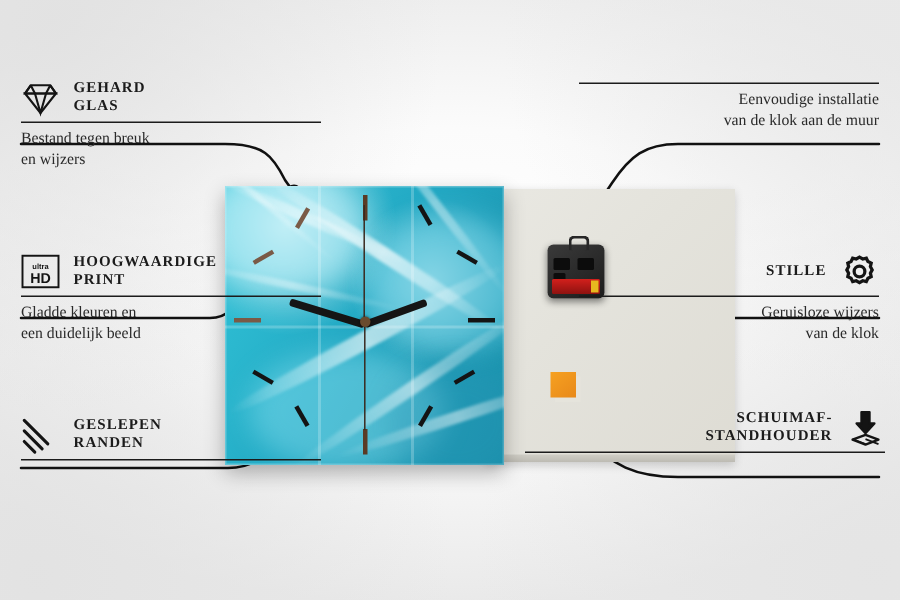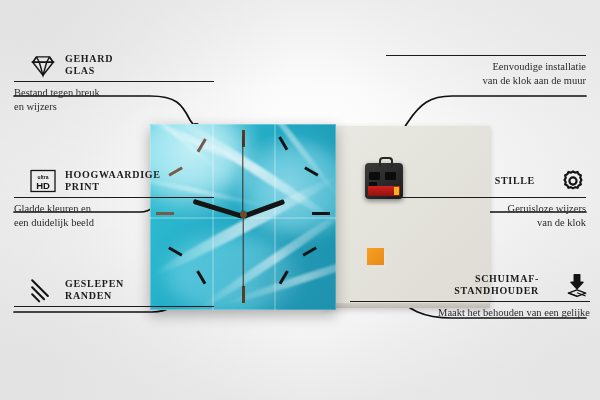--- a/index.html
+++ b/index.html
@@ -102,21 +102,21 @@
   .co-title{
     font-family:"Liberation Serif", serif;
     font-size:10px;font-weight:700;letter-spacing:.7px;
     color:#1b1b1b;line-height:1.18;text-transform:uppercase;
   }
   .co-rule{height:1.4px;background:#1b1b1b;margin:3px 0 4px;}
   .co-desc{
     font-family:"Liberation Serif", serif;
     font-size:10.5px;color:#2a2a2a;line-height:1.32;
   }
-  .co-icon{width:26px;height:26px;flex:0 0 26px;display:block;margin-left:16px;}
+  .co-icon{width:26px;height:26px;flex:0 0 26px;display:block;}
 
   
   #wires{position:absolute;inset:0;pointer-events:none;}
 </style>
 </head>
 <body>
 
 <div id="stage">
 
   <div id="vignette"></div>
@@ -293,17 +293,17 @@
       <span class="co-icon">
         <svg viewBox="0 0 24 24" width="26" height="26" fill="none" stroke="#141414" stroke-width="1.4" stroke-linejoin="round">
           <path d="M9.5 2.5h5v7h3L12 15.5 6.5 9.5h3v-7z" fill="#141414"></path>
           <path d="M12 16.5l8 3-8 3-8-3 8-3z"></path>
           <path d="M12 19.2l8 3M4 19.2l8 3" stroke-width="1.1"></path>
         </svg>
       </span>
     </div>
     <div class="co-rule"></div>
     <div class="co-desc">
-      <span>Maakt het behouden van een gelijke</span><br>
+      <br>
     </div>
   </div>
 
 </div>
 
 </body></html>

